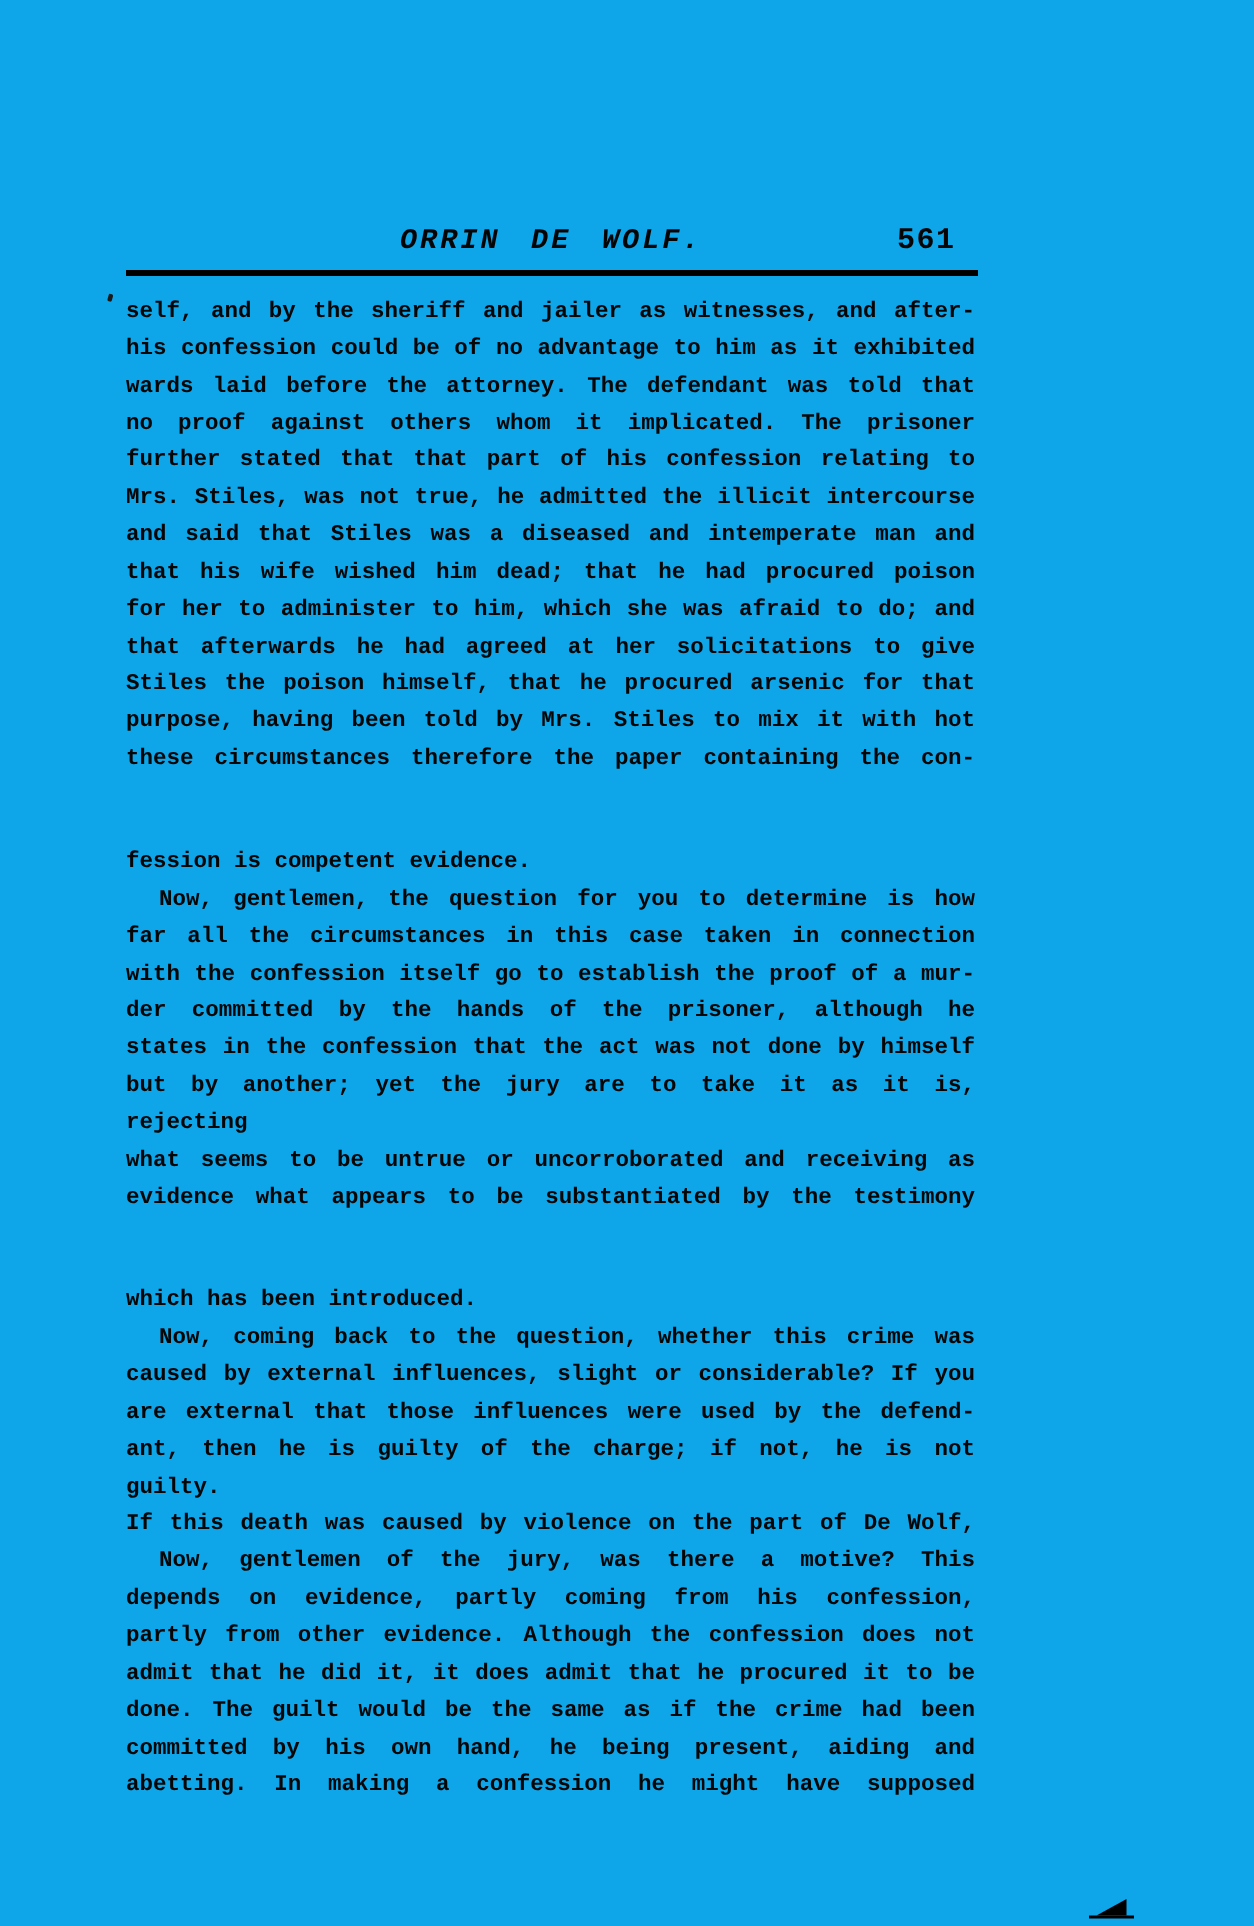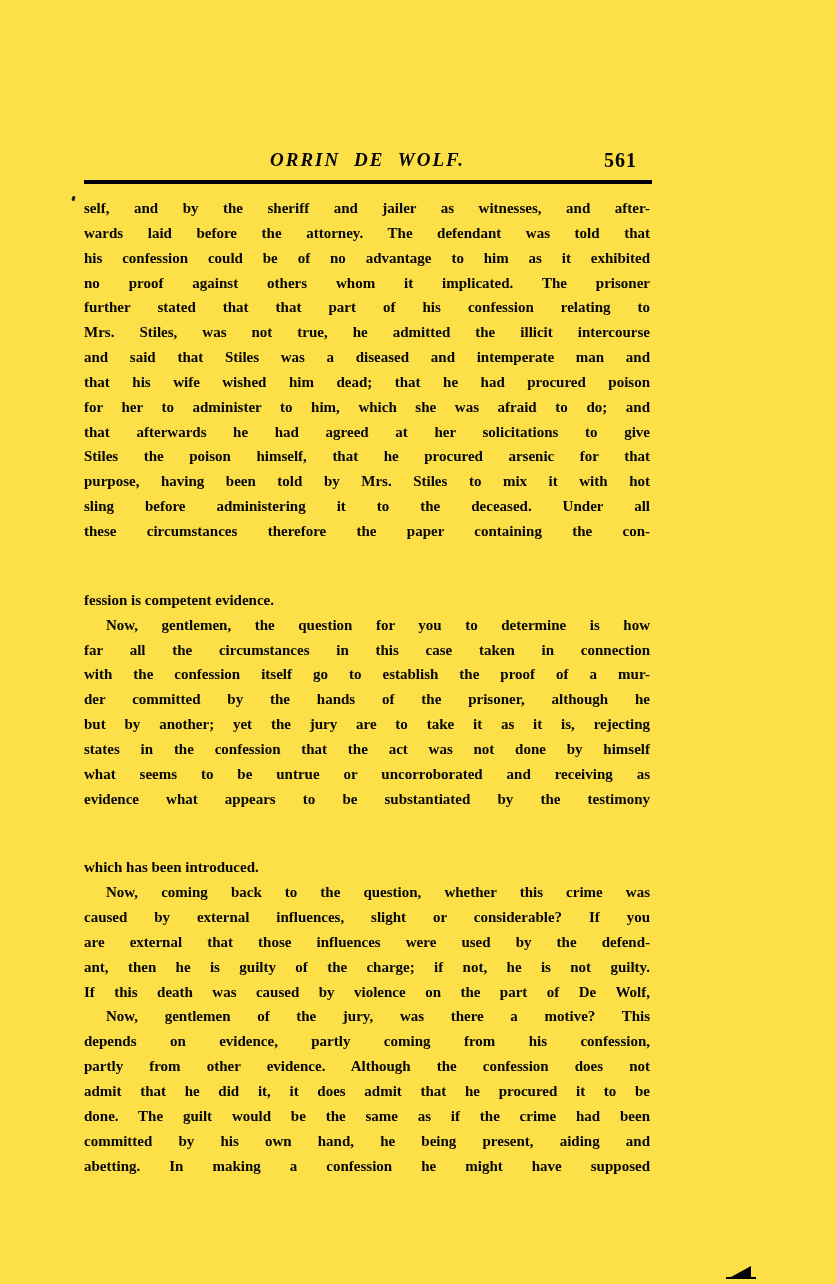--- a/index.html
+++ b/index.html
@@ -4,22 +4,22 @@
 <style>
   html, body {
     margin: 0;
     padding: 0;
     background: #ffffff;
   }
   .page {
     position: relative;
     width: 836px;
     height: 1284px;
-    background: #fde047;
-    font-family: Liberation Serif, serif;
+    background: #0ea5e9;
+    font-family: Liberation Mono, monospace;
     color: #000000;
     overflow: hidden;
   }
   
   .running-head {
     position: absolute;
     left: 84px;
     top: 149px;
     width: 567px;
     height: 26px;
@@ -115,40 +115,39 @@
     <span class="head-title">ORRIN DE WOLF.</span>
     <span class="head-page-number">561</span>
   </div>
 
   <div class="head-rule"></div>
 
   <div class="ink-dot"></div>
 
   <div class="page-body">
       <div class="line">self, and by the sheriff and jailer as witnesses, and after-</div>
+      <div class="line">his confession could be of no advantage to him as it exhibited</div>
       <div class="line">wards laid before the attorney.  The defendant was told that</div>
-      <div class="line">his confession could be of no advantage to him as it exhibited</div>
       <div class="line">no proof against others whom it implicated.  The prisoner</div>
       <div class="line">further stated that that part of his confession relating to</div>
       <div class="line">Mrs. Stiles, was not true, he admitted the illicit intercourse</div>
       <div class="line">and said that Stiles was a diseased and intemperate man and</div>
       <div class="line">that his wife wished him dead; that he had procured poison</div>
       <div class="line">for her to administer to him, which she was afraid to do; and</div>
       <div class="line">that afterwards he had agreed at her solicitations to give</div>
       <div class="line">Stiles the poison himself, that he procured arsenic for that</div>
       <div class="line">purpose, having been told by Mrs. Stiles to mix it with hot</div>
-      <div class="line">sling before administering it to the deceased.  Under all</div>
       <div class="line">these circumstances therefore the paper containing the con-</div>
       <div class="line last">fession is competent evidence.</div>
       <div class="line indent">Now, gentlemen, the question for you to determine is how</div>
       <div class="line">far all the circumstances in this case taken in connection</div>
       <div class="line">with the confession itself go to establish the proof of a mur-</div>
       <div class="line">der committed by the hands of the prisoner, although he</div>
+      <div class="line">states in the confession that the act was not done by himself</div>
       <div class="line">but by another; yet the jury are to take it as it is, rejecting</div>
-      <div class="line">states in the confession that the act was not done by himself</div>
       <div class="line">what seems to be untrue or uncorroborated and receiving as</div>
       <div class="line">evidence what appears to be substantiated by the testimony</div>
       <div class="line last">which has been introduced.</div>
       <div class="line indent">Now, coming back to the question, whether this crime was</div>
       <div class="line">caused by external influences, slight or considerable?  If you</div>
       <div class="line">are external that those influences were used by the defend-</div>
       <div class="line">ant, then he is guilty of the charge; if not, he is not guilty.</div>
       <div class="line">If this death was caused by violence on the part of De Wolf,</div>
       <div class="line indent">Now, gentlemen of the jury, was there a motive?  This</div>
       <div class="line">depends on evidence, partly coming from his confession,</div>

